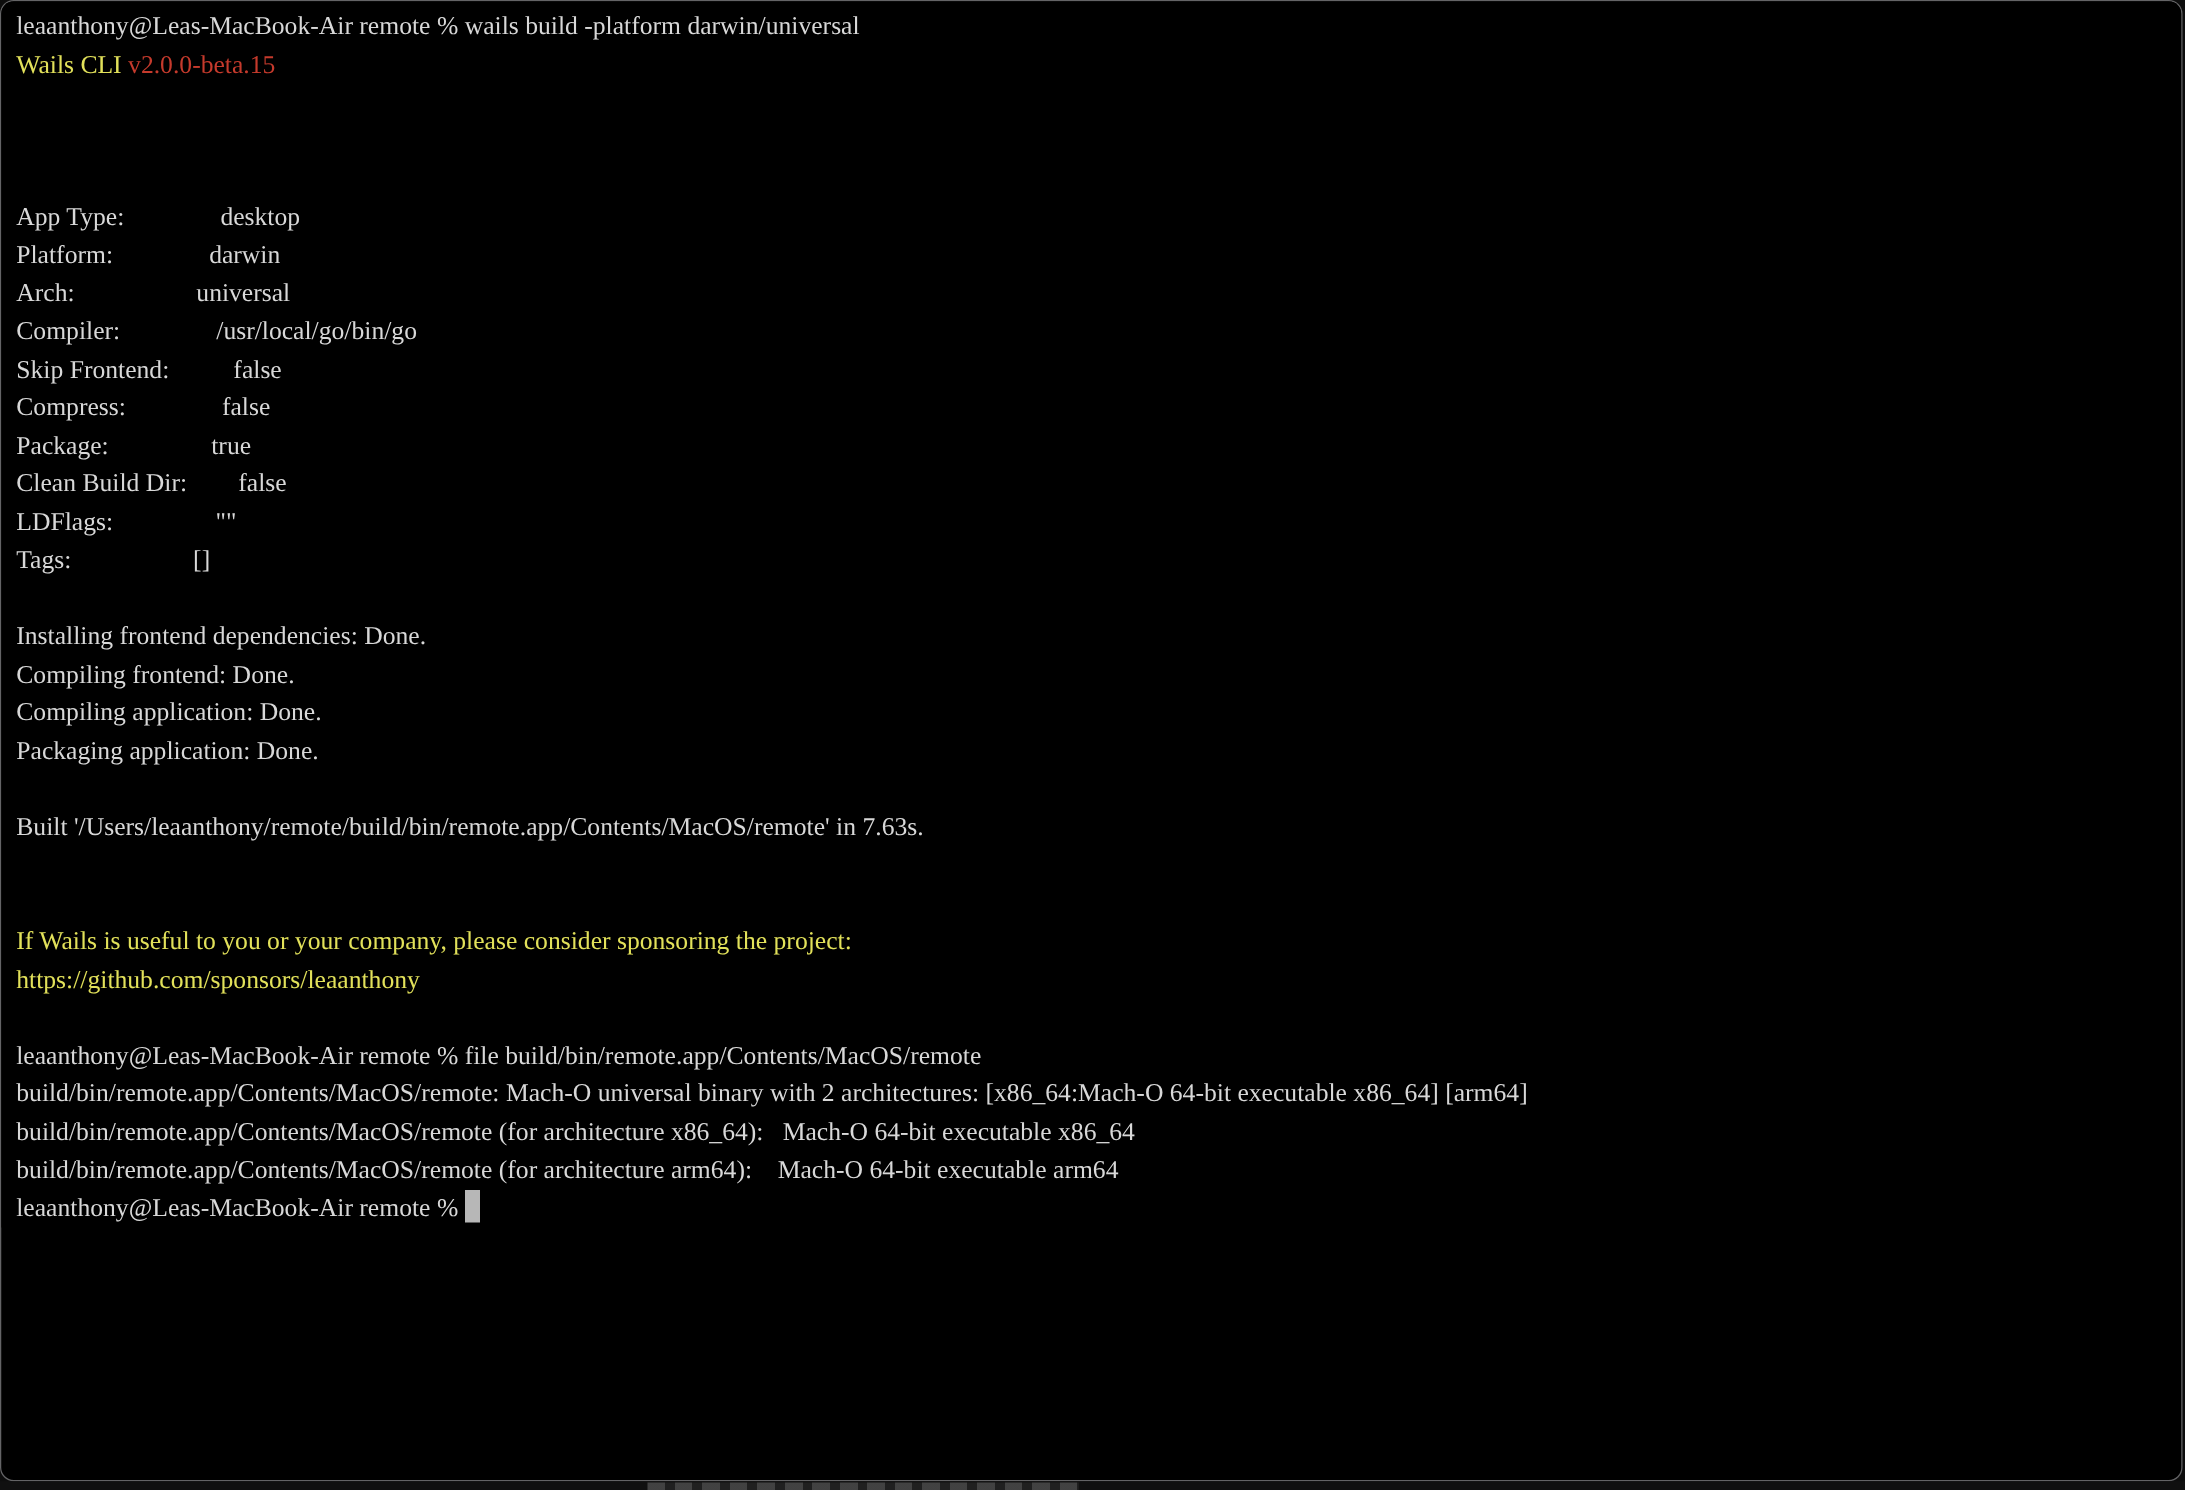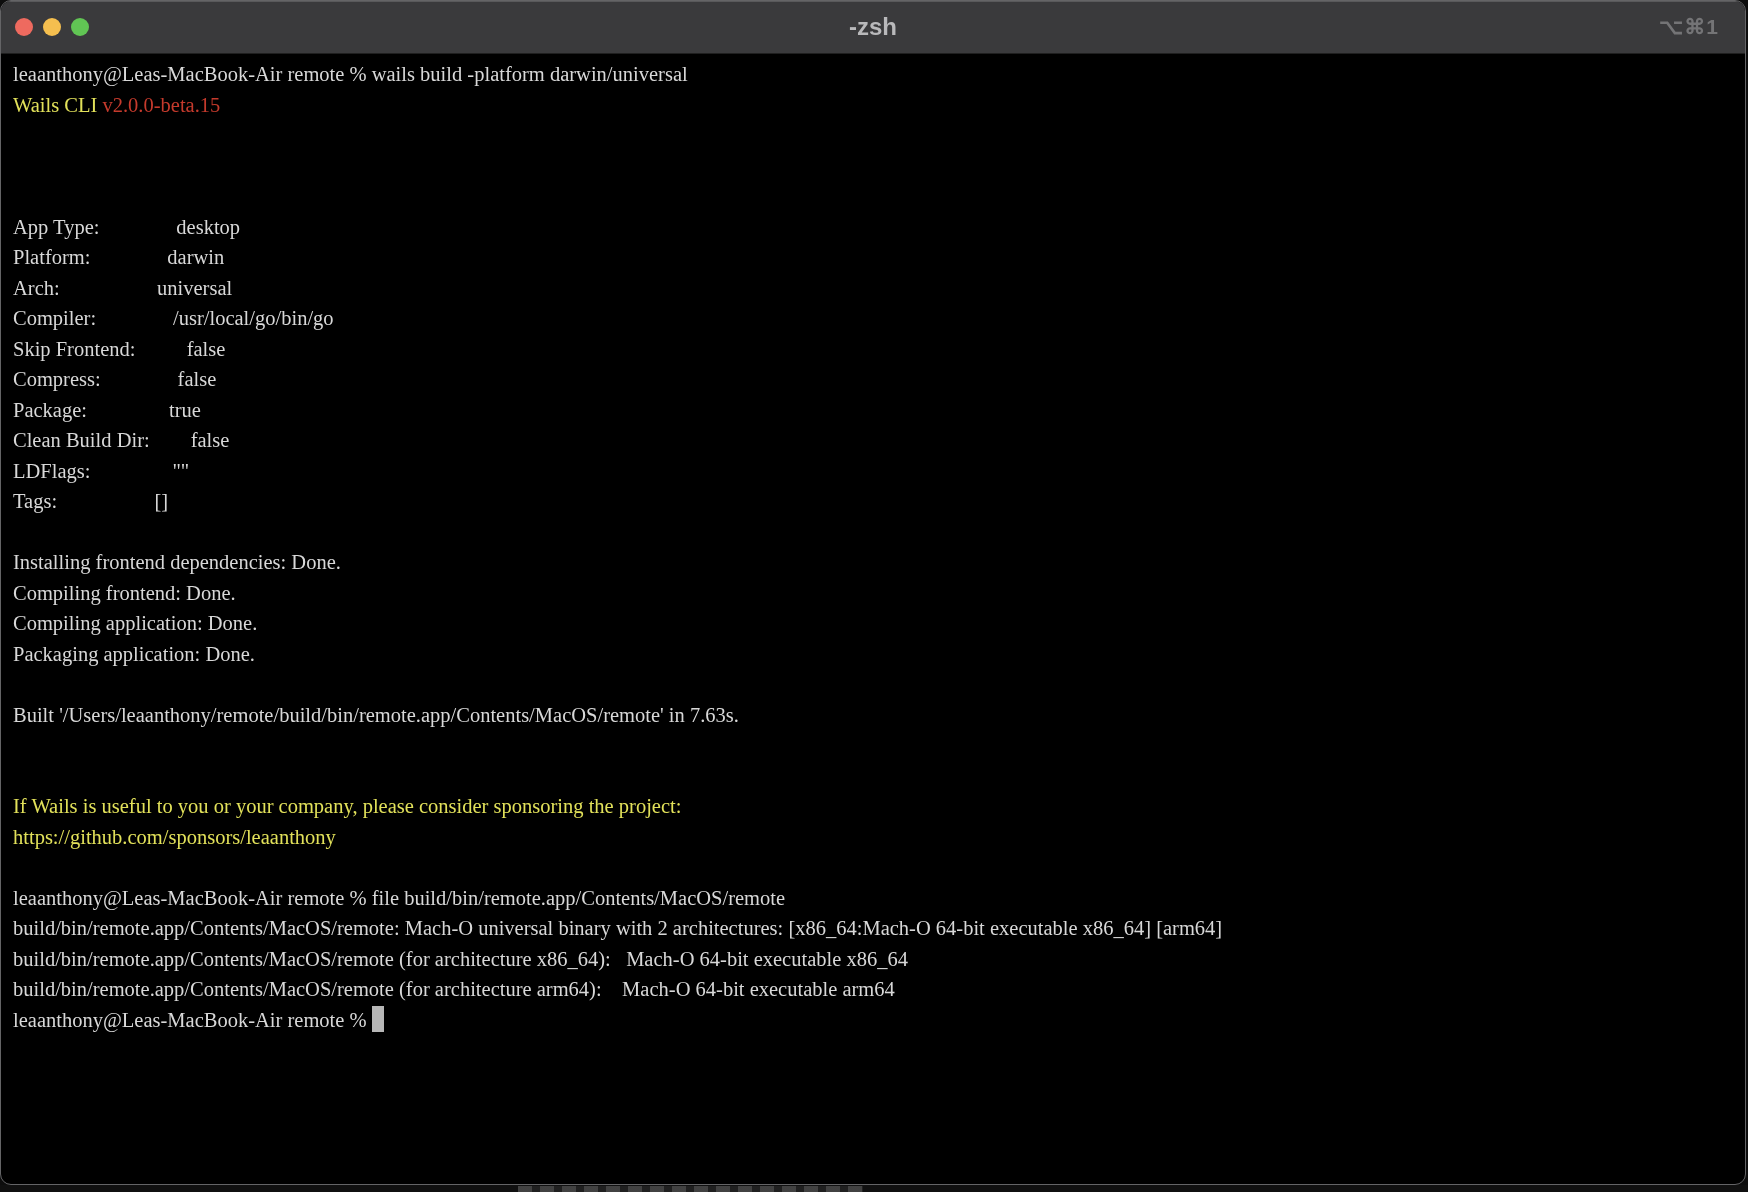--- a/index.html
+++ b/index.html
@@ -77,29 +77,20 @@
     background:repeating-linear-gradient(90deg,
       #4e4e4e 0px,#4e4e4e 14px,
       #242424 14px,#242424 22px);
     opacity:.8;
   }
 </style>
 </head>
 <body>
 
 <div class="window">
-  <div class="titlebar">
-    <div class="traffic">
-      <div class="light red"></div>
-      <div class="light yellow"></div>
-      <div class="light green"></div>
-    </div>
-    <div class="title">-zsh</div>
-    <div class="shortcut">⌥⌘1</div>
-  </div>
   <div class="terminal">
     <div class="term-text"><div class="line"><span style="color: rgb(216, 216, 216);">leaanthony@Leas-MacBook-Air remote % wails build -platform darwin/universal</span></div><div class="line"><span style="color: rgb(226, 225, 90);">Wails CLI </span><span style="color: rgb(197, 58, 44);">v2.0.0-beta.15</span></div><div class="line"></div><div class="line"></div><div class="line"></div><div class="line"><span style="color: rgb(216, 216, 216);">App Type:               desktop</span></div><div class="line"><span style="color: rgb(216, 216, 216);">Platform:               darwin</span></div><div class="line"><span style="color: rgb(216, 216, 216);">Arch:                   universal</span></div><div class="line"><span style="color: rgb(216, 216, 216);">Compiler:               /usr/local/go/bin/go</span></div><div class="line"><span style="color: rgb(216, 216, 216);">Skip Frontend:          false</span></div><div class="line"><span style="color: rgb(216, 216, 216);">Compress:               false</span></div><div class="line"><span style="color: rgb(216, 216, 216);">Package:                true</span></div><div class="line"><span style="color: rgb(216, 216, 216);">Clean Build Dir:        false</span></div><div class="line"><span style="color: rgb(216, 216, 216);">LDFlags:                ""</span></div><div class="line"><span style="color: rgb(216, 216, 216);">Tags:                   []</span></div><div class="line"></div><div class="line"><span style="color: rgb(216, 216, 216);">Installing frontend dependencies: Done.</span></div><div class="line"><span style="color: rgb(216, 216, 216);">Compiling frontend: Done.</span></div><div class="line"><span style="color: rgb(216, 216, 216);">Compiling application: Done.</span></div><div class="line"><span style="color: rgb(216, 216, 216);">Packaging application: Done.</span></div><div class="line"></div><div class="line"><span style="color: rgb(216, 216, 216);">Built '/Users/leaanthony/remote/build/bin/remote.app/Contents/MacOS/remote' in 7.63s.</span></div><div class="line"></div><div class="line"></div><div class="line"><span style="color: rgb(226, 225, 90);">If Wails is useful to you or your company, please consider sponsoring the project:</span></div><div class="line"><span style="color: rgb(226, 225, 90);">https://github.com/sponsors/leaanthony</span></div><div class="line"></div><div class="line"><span style="color: rgb(216, 216, 216);">leaanthony@Leas-MacBook-Air remote % file build/bin/remote.app/Contents/MacOS/remote</span></div><div class="line"><span style="color: rgb(216, 216, 216);">build/bin/remote.app/Contents/MacOS/remote: Mach-O universal binary with 2 architectures: [x86_64:Mach-O 64-bit executable x86_64] [arm64]</span></div><div class="line"><span style="color: rgb(216, 216, 216);">build/bin/remote.app/Contents/MacOS/remote (for architecture x86_64):   Mach-O 64-bit executable x86_64</span></div><div class="line"><span style="color: rgb(216, 216, 216);">build/bin/remote.app/Contents/MacOS/remote (for architecture arm64):    Mach-O 64-bit executable arm64</span></div><div class="line"><span style="color: rgb(216, 216, 216);">leaanthony@Leas-MacBook-Air remote % </span><span class="cursor"></span></div></div>
   </div>
 </div>
 
 <div class="desk-sliver">
   <div class="sliver-marks"></div>
 </div>
 
 </body></html>

